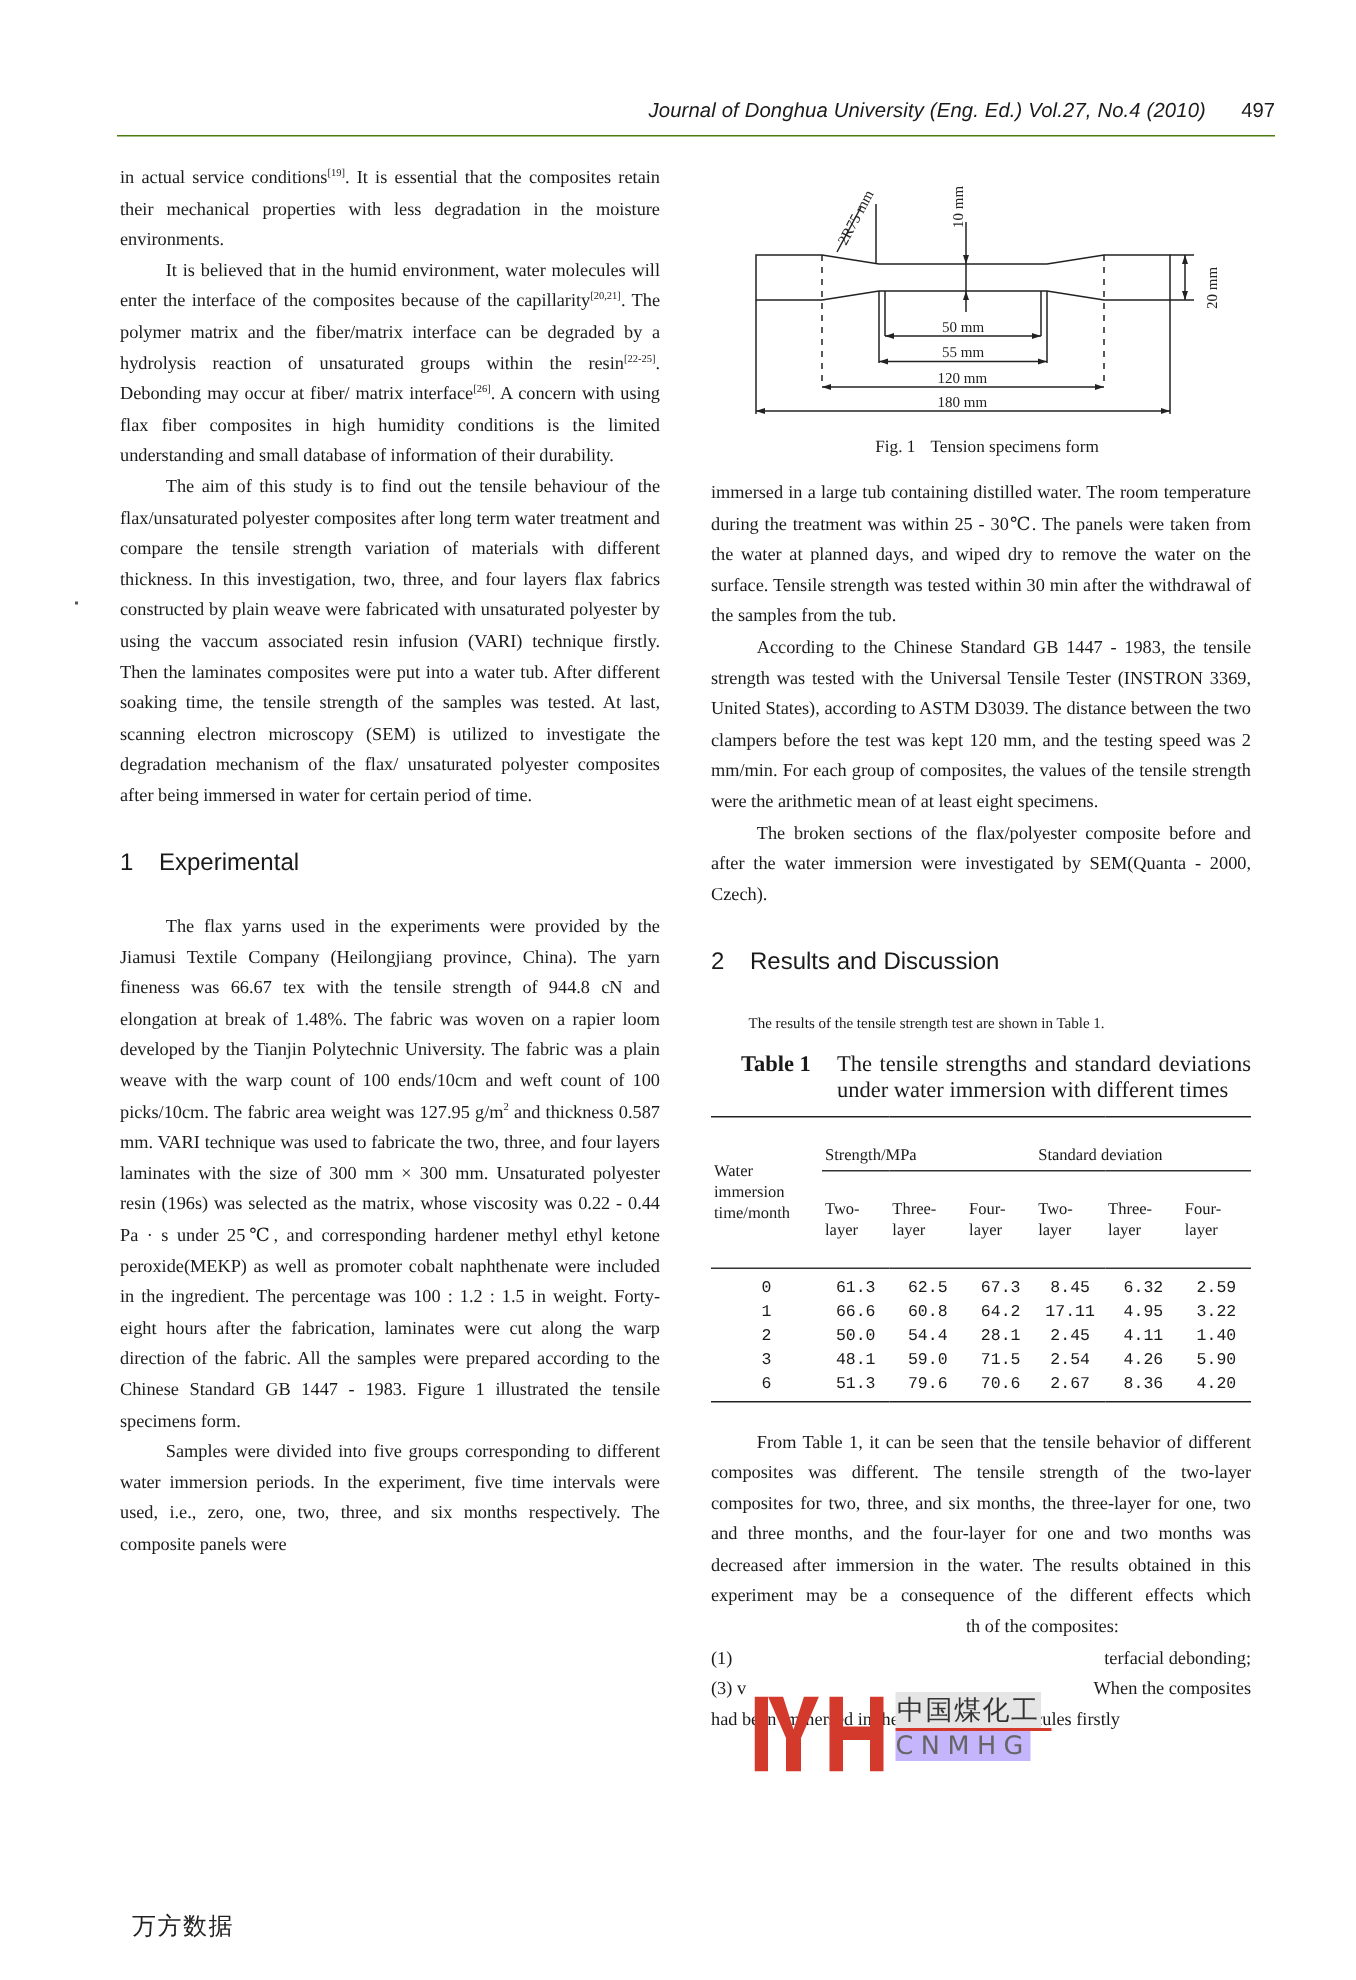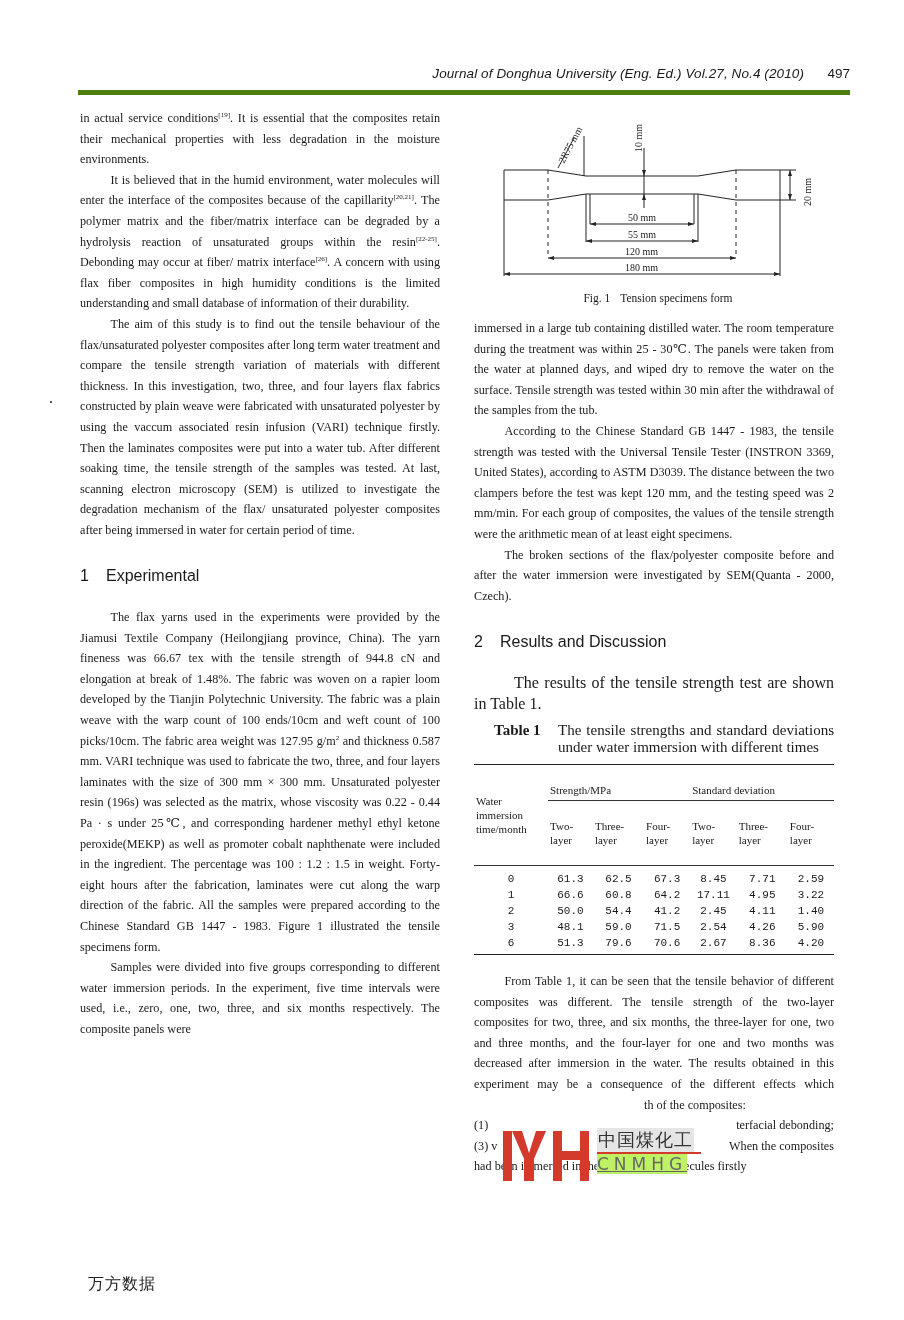--- a/index.html
+++ b/index.html
@@ -1,49 +1,49 @@
 <!DOCTYPE html>
 <html><head>
 <meta charset="utf-8">
 <style>
   html, body { margin: 0; padding: 0; background: #ffffff; }
   body { width: 904px; height: 1320px; position: relative; overflow: hidden;
          font-family: "Liberation Serif", "DejaVu Serif", serif; color: #1a1a1a; }
   .header { position: absolute; left: 78px; top: 62px; width: 772px; height: 28px;
-            border-bottom: 5px solid #4d7c0f; }
+            border-bottom: 1px solid #4d7c0f; }
   .header-journal { position: absolute; right: 46px; top: 4px; font-family: "Liberation Sans", sans-serif;
             font-style: italic; font-size: 13.5px; letter-spacing: 0.1px; }
   .header-page { position: absolute; right: 0; top: 4px; font-family: "Liberation Sans", sans-serif; font-size: 13.5px; }
   .col { position: absolute; width: 360px; font-size: 12.2px; line-height: 20.6px; text-align: justify; }
   .col-left { left: 80px; top: 108px; }
   .col-right { left: 474px; top: 318px; }
   .col p { margin: 0; }
   .col p.indent { text-indent: 2.5em; }
   sup { font-size: 7px; line-height: 0; vertical-align: 5px; }
   .section { font-family: "Liberation Sans", sans-serif; font-size: 16px; margin: 26px 0 20px 0; }
   .section .num { display: inline-block; width: 26px; }
   .figure { position: absolute; left: 478px; top: 108px; width: 360px; height: 200px; }
   .fig-caption { position: absolute; left: 0; top: 184px; width: 360px; text-align: center; font-size: 11.5px; }
   .fig-caption .lbl { margin-right: 10px; text-align: right; }
-  .table-intro { font-size: 16px; text-indent: 2.5em; margin: 20px 0 8px 0 !important; }
+  .table-intro { font-size: 10px; text-indent: 2.5em; margin: 20px 0 8px 0 !important; }
   .table-title { font-size: 15px; line-height: 17px; display: flex; margin-bottom: 8px; }
   .table-title .lbl { font-weight: bold; width: 64px; flex: none; padding-left: 20px; }
   table.data { width: 360px; border-collapse: collapse; font-size: 11px; }
   table.data th { font-weight: normal; line-height: 14px; padding: 18px 2px; }
   table.data td { font-family: "Liberation Mono", "DejaVu Sans Mono", monospace; text-align: center; line-height: 16px; padding: 0; }
   table.data tr.top th { border-top: 1.6px solid #222; }
   table.data th.grp { border-bottom: 1px solid #333; padding-bottom: 3px; }
   table.data tr.sub th { border-bottom: 1px solid #333; }
   table.data tr.last td { border-bottom: 1.6px solid #222; padding-bottom: 3px; }
   table.data tr.first td { padding-top: 5px; }
   .footer-mark { position: absolute; left: 88px; top: 1274px; font-family: "DejaVu Sans", sans-serif; font-size: 16px; color: #222; letter-spacing: 1px; text-align: center; }
   .watermark { position: absolute; left: 503px; top: 1131px; width: 240px; height: 50px; }
   .wm-cn { position: absolute; left: 94px; top: -3px; font-family: "DejaVu Sans", sans-serif; font-size: 18px; color: #333; background: #e5e5e5; padding: 0 1px; letter-spacing: 1px; }
   .wm-line { position: absolute; left: 94px; top: 21px; width: 104px; height: 2px; background: #d33a2c; }
-  .wm-en { position: absolute; left: 94px; top: 23px; font-family: "DejaVu Sans", sans-serif; font-size: 17px; color: #666; letter-spacing: 5px; background: #bef264; text-decoration: underline; }
+  .wm-en { position: absolute; left: 94px; top: 23px; font-family: "DejaVu Sans", sans-serif; font-size: 17px; color: #666; letter-spacing: 5px; background: #c4b5fd; }
   .stray-dot { position: absolute; left: 50px; top: 401px; width: 2px; height: 2px; background: #555; }
 </style>
 </head>
 <body>
 
 <div class="header">
   <span class="header-journal">Journal of Donghua University (Eng. Ed.) Vol.27, No.4 (2010)</span>
   <span class="header-page">497</span>
 </div>
 
@@ -148,37 +148,37 @@
         <th>Four- layer</th>
       </tr>
     </thead>
     <tbody>
       <tr class="first">
         <td>0</td>
           <td>61.3</td>
           <td>62.5</td>
           <td>67.3</td>
           <td>8.45</td>
-          <td>7.71</td>
+          <td>6.32</td>
           <td>2.59</td>
       </tr>
       <tr>
         <td>1</td>
           <td>66.6</td>
           <td>60.8</td>
           <td>64.2</td>
           <td>17.11</td>
           <td>4.95</td>
           <td>3.22</td>
       </tr>
       <tr>
         <td>2</td>
           <td>50.0</td>
           <td>54.4</td>
-          <td>41.2</td>
+          <td>28.1</td>
           <td>2.45</td>
           <td>4.11</td>
           <td>1.40</td>
       </tr>
       <tr>
         <td>3</td>
           <td>48.1</td>
           <td>59.0</td>
           <td>71.5</td>
           <td>2.54</td>

